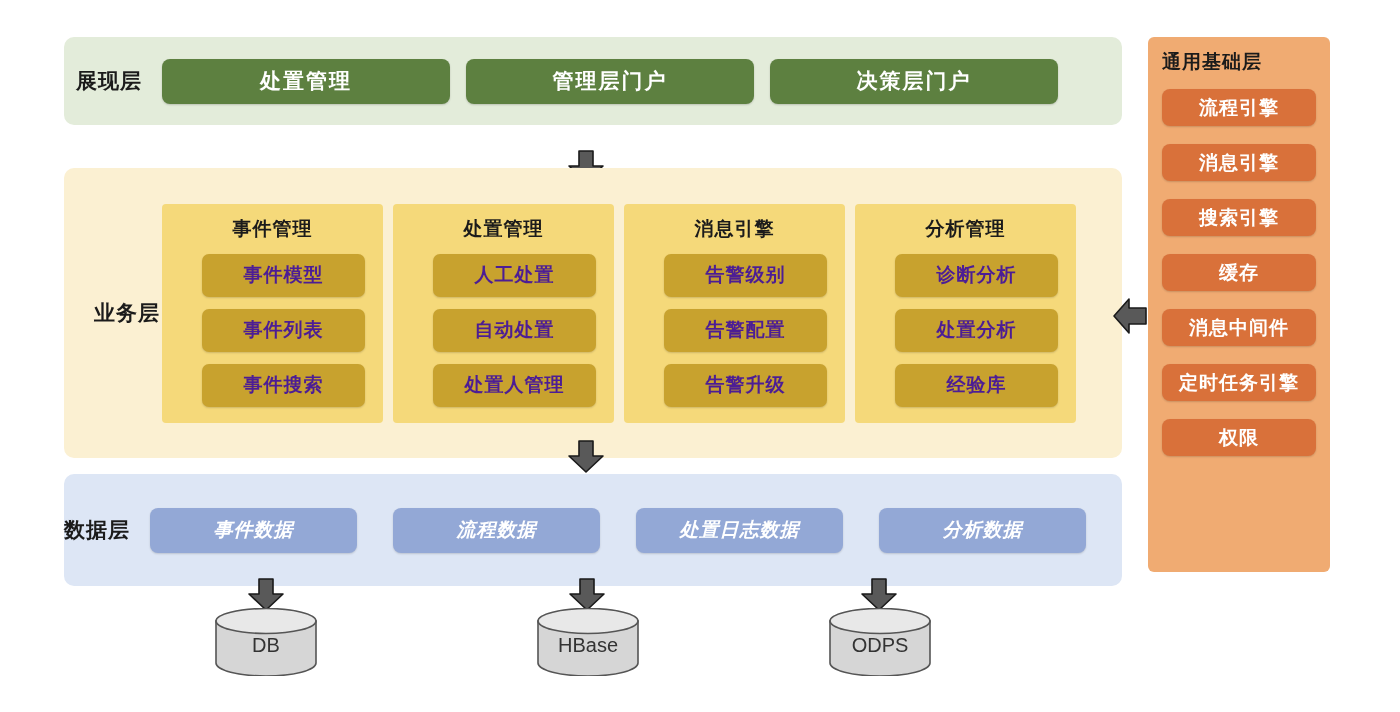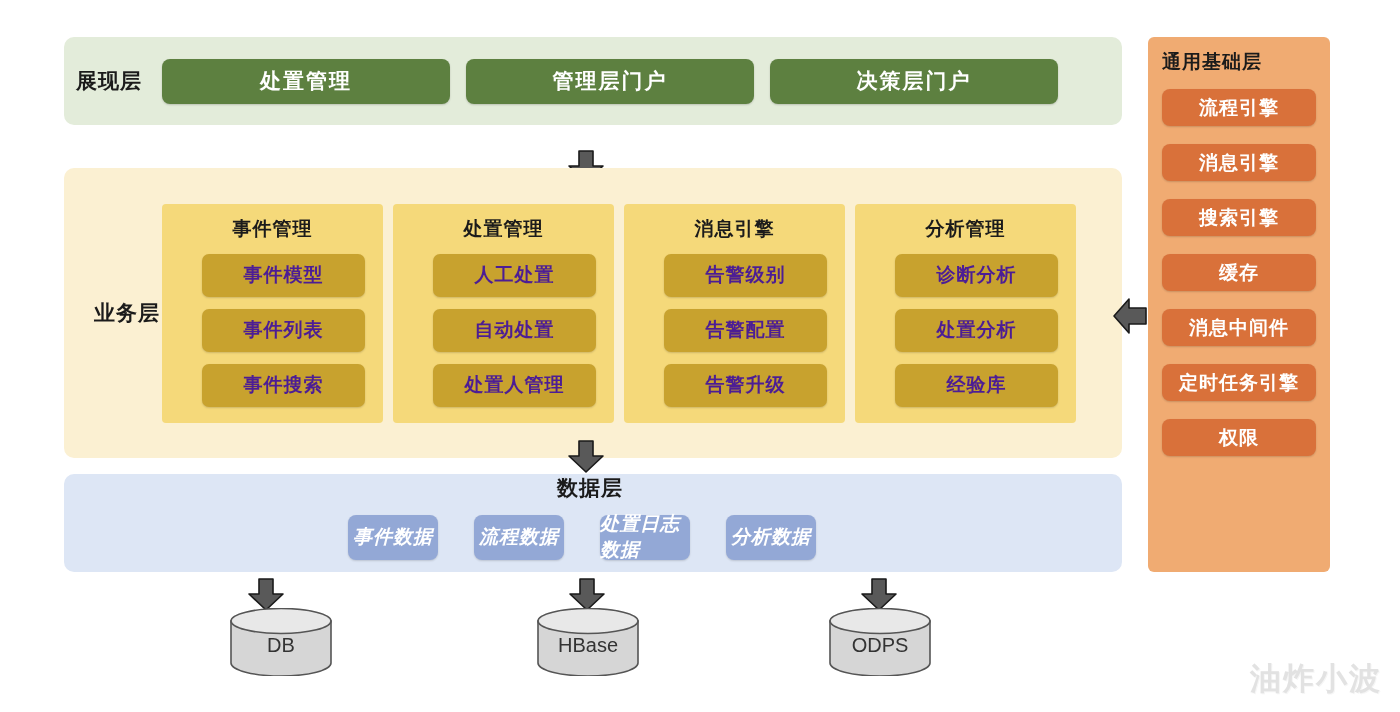--- a/index.html
+++ b/index.html
@@ -89,24 +89,22 @@
     letter-spacing: 1px;
     display: flex; align-items: center; justify-content: center;
     margin-bottom: 12px;
     box-shadow: 0 1px 2px rgba(0,0,0,.16);
     margin-left: 22px;
   }
   .gold-pill:last-child { margin-bottom: 0; }
 
   
   #data-band {
-    left: 64px; top: 474px; width: 1058px; height: 98px;
+    left: 64px; top: 474px; width: 1058px; height: 112px;
     background: #dde6f5;
-    padding-left: 12px;
-    flex-direction: column;
   }
   #data-band .band-label { width: 84px; text-align: left; }
   .blue-row {
     display: flex; align-items: center; gap: 36px;
     flex: 1 1 auto; padding-right: 36px; padding-left: 2px; font-style: italic;
   }
   .blue-pill {
     flex: 1 1 0;
     height: 45px;
     background: #93a8d6;
@@ -276,21 +274,21 @@
     <svg width="40" height="34" viewBox="0 0 40 34">
       <polygon points="13,1 27,1 27,16 37,16 20,32 3,16 13,16" fill="#595959" stroke="#1a1a1a" stroke-width="1.6" stroke-linejoin="round"></polygon>
     </svg>
   </div>
   <div class="arrow" style="left:859px; top:578px;">
     <svg width="40" height="34" viewBox="0 0 40 34">
       <polygon points="13,1 27,1 27,16 37,16 20,32 3,16 13,16" fill="#595959" stroke="#1a1a1a" stroke-width="1.6" stroke-linejoin="round"></polygon>
     </svg>
   </div>
 
-  <div class="cyl" style="left:230px; top:608px;">
+  <div class="cyl" style="left:215px; top:608px;">
     <svg width="102" height="68" viewBox="0 0 102 68">
       <path d="M1,13 L1,55 A50,13 0 0 0 101,55 L101,13 Z" fill="#d6d6d6" stroke="#555" stroke-width="1.6"></path>
       <ellipse cx="51" cy="13" rx="50" ry="12.5" fill="#e8e8e8" stroke="#555" stroke-width="1.6"></ellipse>
     </svg>
     <div class="cyl-label">DB</div>
   </div>
 
   <div class="cyl" style="left:537px; top:608px;">
     <svg width="102" height="68" viewBox="0 0 102 68">
       <path d="M1,13 L1,55 A50,13 0 0 0 101,55 L101,13 Z" fill="#d6d6d6" stroke="#555" stroke-width="1.6"></path>
@@ -300,15 +298,14 @@
   </div>
 
   <div class="cyl" style="left:829px; top:608px;">
     <svg width="102" height="68" viewBox="0 0 102 68">
       <path d="M1,13 L1,55 A50,13 0 0 0 101,55 L101,13 Z" fill="#d6d6d6" stroke="#555" stroke-width="1.6"></path>
       <ellipse cx="51" cy="13" rx="50" ry="12.5" fill="#e8e8e8" stroke="#555" stroke-width="1.6"></ellipse>
     </svg>
     <div class="cyl-label">ODPS</div>
   </div>
 
-  <div id="watermark">油炸小波</div>
 
 </div>
 
 </body></html>

